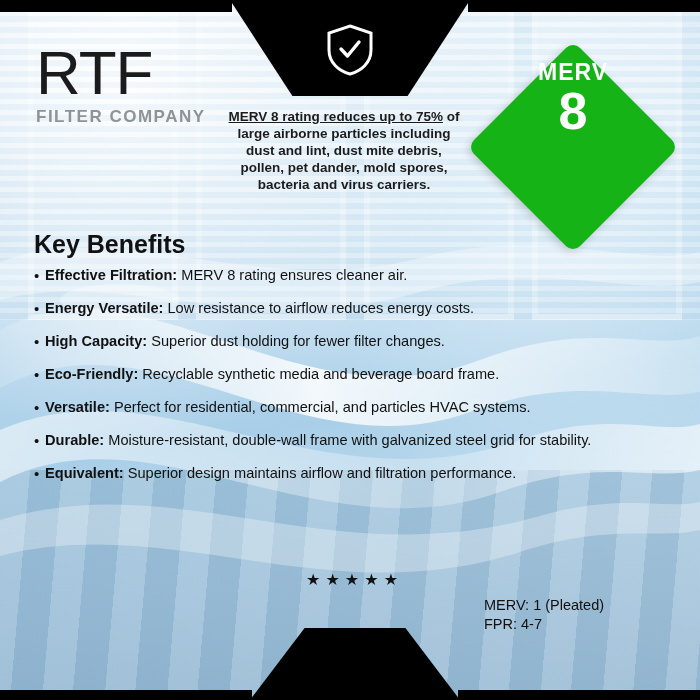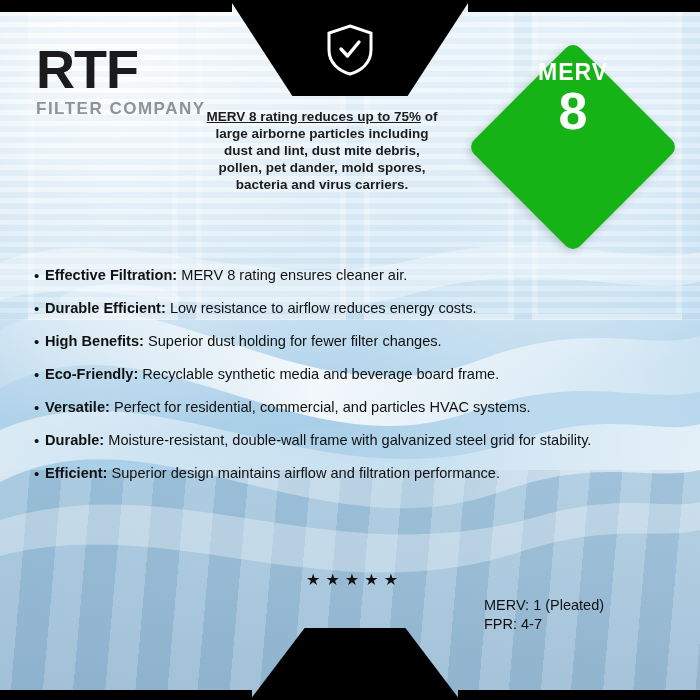--- a/index.html
+++ b/index.html
@@ -63,32 +63,32 @@
     clip-path: polygon(26% 0, 74% 0, 100% 100%, 0 100%);
   }
   .strip-top-left { position: absolute; top: 0; left: 0; width: 232px; height: 12px; background: #000; }
   .strip-top-right { position: absolute; top: 0; right: 0; width: 232px; height: 12px; background: #000; }
   .strip-bottom-left { position: absolute; bottom: 0; left: 0; width: 252px; height: 10px; background: #000; }
   .strip-bottom-right { position: absolute; bottom: 0; right: 0; width: 242px; height: 10px; background: #000; }
 
   
   .logo { position: absolute; left: 36px; top: 44px; }
   .logo-main {
-    font-size: 54px; font-weight: 700; letter-spacing: -1px; color: #1b1b1b; line-height: .95;
+    font-size: 62px; font-weight: 400; letter-spacing: -1px; color: #1b1b1b; line-height: .95;
   }
   .logo-sub {
     margin-top: 4px; font-size: 17px; letter-spacing: 1.5px; color: #8f9296; font-weight: 700;
   }
 
   
   .shield { position: absolute; left: 326px; top: 24px; width: 48px; height: 52px; }
 
   
   .merv-desc {
-    position: absolute; left: 206px; top: 108px; width: 232px;
+    position: absolute; left: 228px; top: 108px; width: 232px;
     text-align: center; font-size: 13.5px; line-height: 17px; color: #1c1c1c; font-weight: 600;
   }
   .merv-desc .u { text-decoration: underline; }
 
   
   .diamond-wrap { position: absolute; left: 472px; top: 46px; width: 202px; height: 202px; }
   .diamond {
     position: absolute; left: 26px; top: 26px; width: 150px; height: 150px;
     background: #16b317; transform: rotate(45deg); border-radius: 10px;
     box-shadow: 0 3px 8px rgba(0,0,0,.18);
@@ -187,49 +187,50 @@
   </div>
 
   <div class="diamond-wrap">
     <div class="diamond"></div>
     <div class="diamond-text">
       <div class="lbl">MERV</div>
       <div class="num">8</div>
     </div>
   </div>
 
+  <div class="kb-title">Key Benefits</div>
 
   <div class="benefits">
     <div class="benefit">
       <span class="dot">•</span>
       <span class="txt"><span class="b">Effective Filtration:</span><span> MERV 8 rating ensures cleaner air.</span></span>
     </div>
     <div class="benefit">
       <span class="dot">•</span>
-      <span class="txt"><span class="b">Durable Efficient:</span><span> Low resistance to airflow reduces energy costs.</span></span>
-    </div>
-    <div class="benefit">
-      <span class="dot">•</span>
-      <span class="txt"><span class="b">High Benefits:</span><span> Superior dust holding for fewer filter changes.</span></span>
+      <span class="txt"><span class="b">Energy Versatile:</span><span> Low resistance to airflow reduces energy costs.</span></span>
+    </div>
+    <div class="benefit">
+      <span class="dot">•</span>
+      <span class="txt"><span class="b">High Capacity:</span><span> Superior dust holding for fewer filter changes.</span></span>
     </div>
     <div class="benefit">
       <span class="dot">•</span>
       <span class="txt"><span class="b">Eco-Friendly:</span><span> Recyclable synthetic media and beverage board frame.</span></span>
     </div>
     <div class="benefit">
       <span class="dot">•</span>
       <span class="txt"><span class="b">Versatile:</span><span> Perfect for residential, commercial, and particles HVAC systems.</span></span>
     </div>
     <div class="benefit">
       <span class="dot">•</span>
       <span class="txt"><span class="b">Durable:</span><span> Moisture-resistant, double-wall frame with galvanized steel grid for stability.</span></span>
     </div>
     <div class="benefit">
       <span class="dot">•</span>
-      <span class="txt"><span class="b">Efficient:</span><span> Superior design maintains airflow and filtration performance.</span></span>
+      <span class="txt"><span class="b">Equivalent:</span><span> Superior design maintains airflow and filtration performance.</span></span>
     </div>
   </div>
 
   <div class="stars">
     <span>★</span>
     <span>★</span>
     <span>★</span>
     <span>★</span>
     <span>★</span>
   </div>

